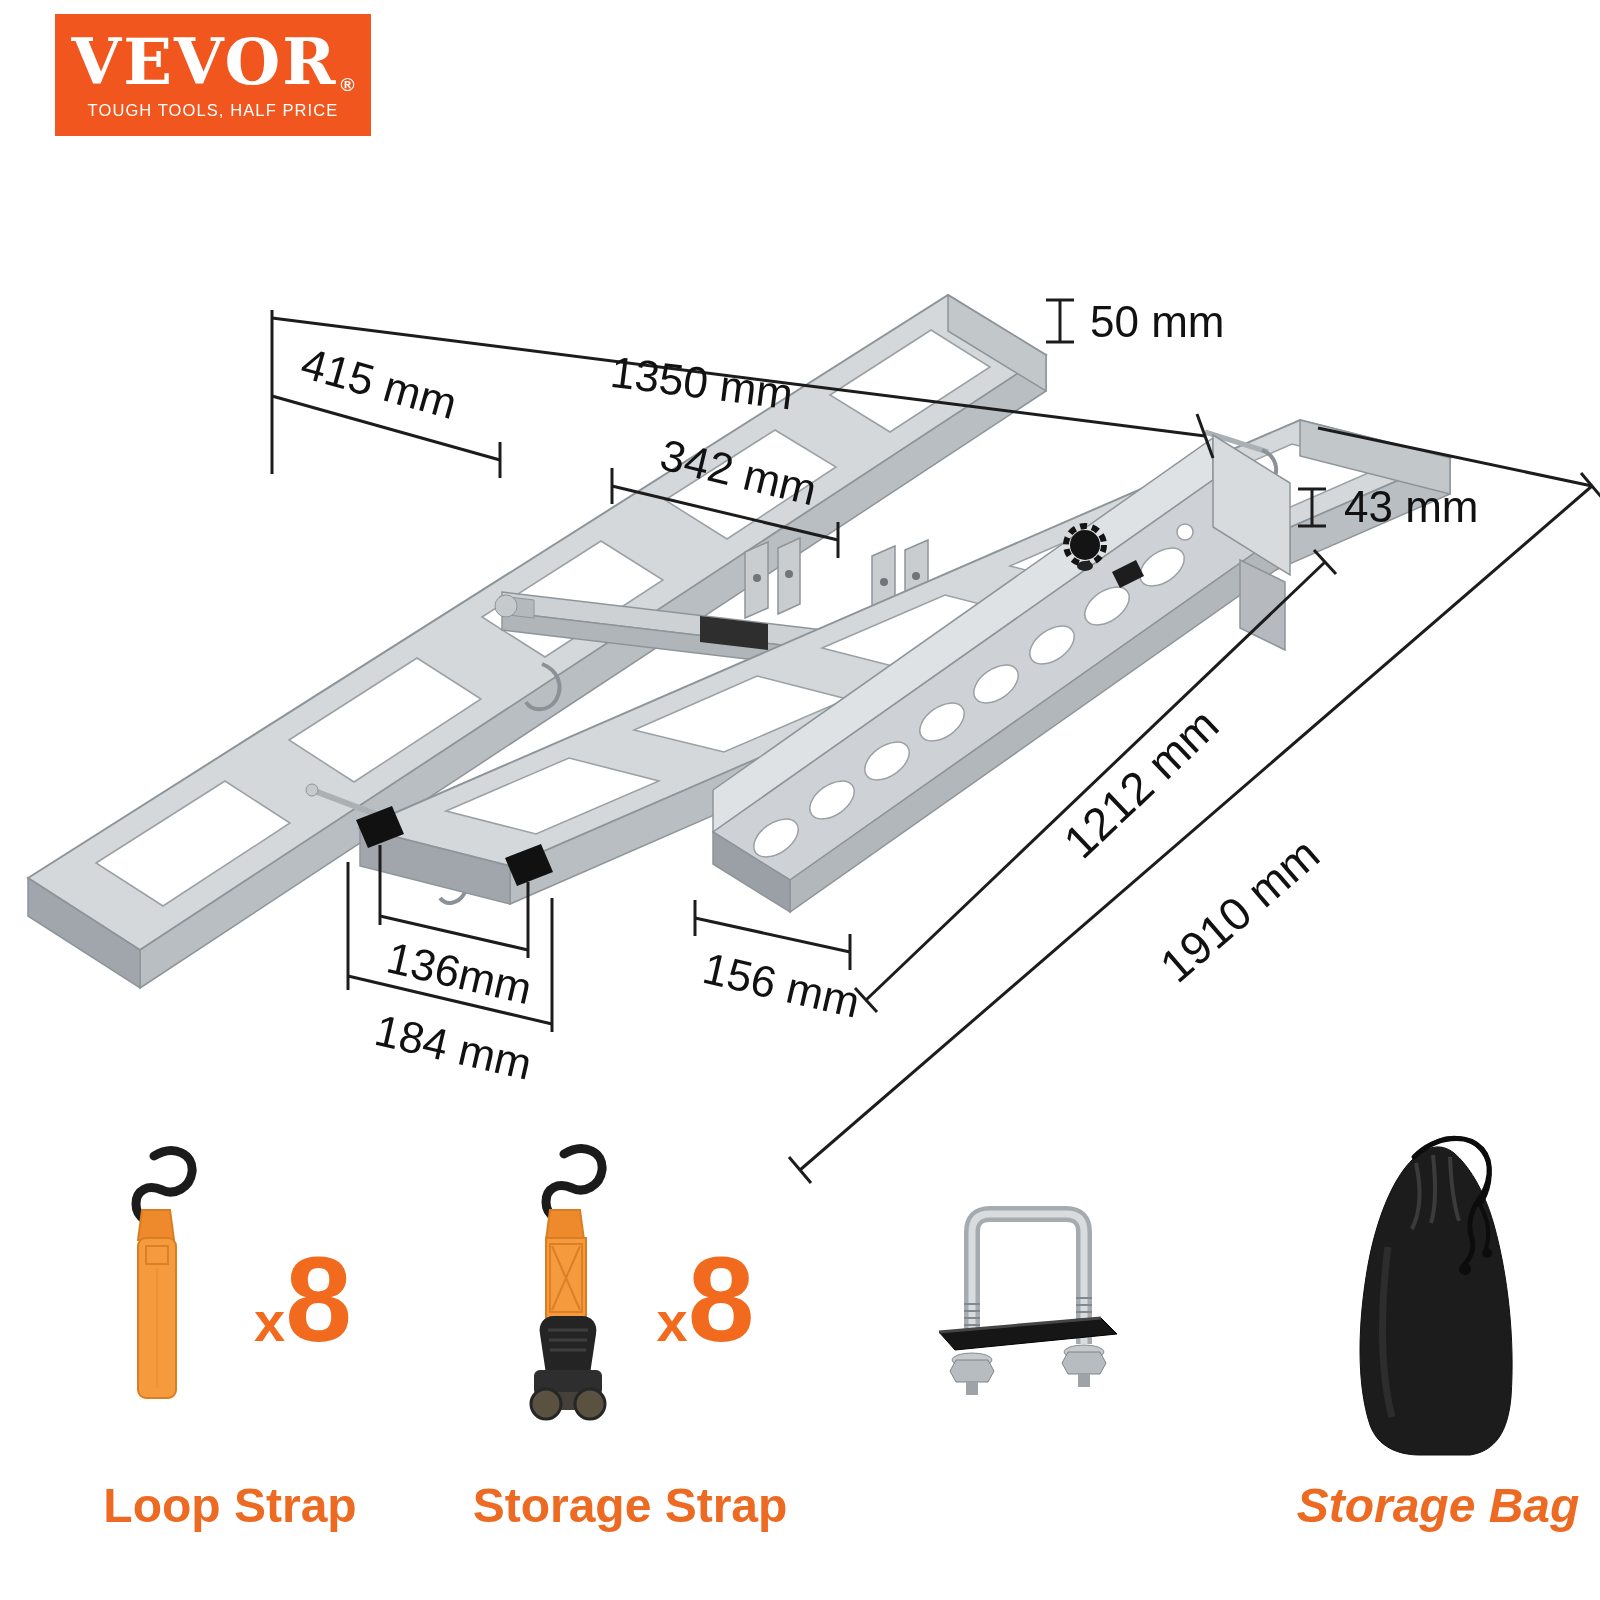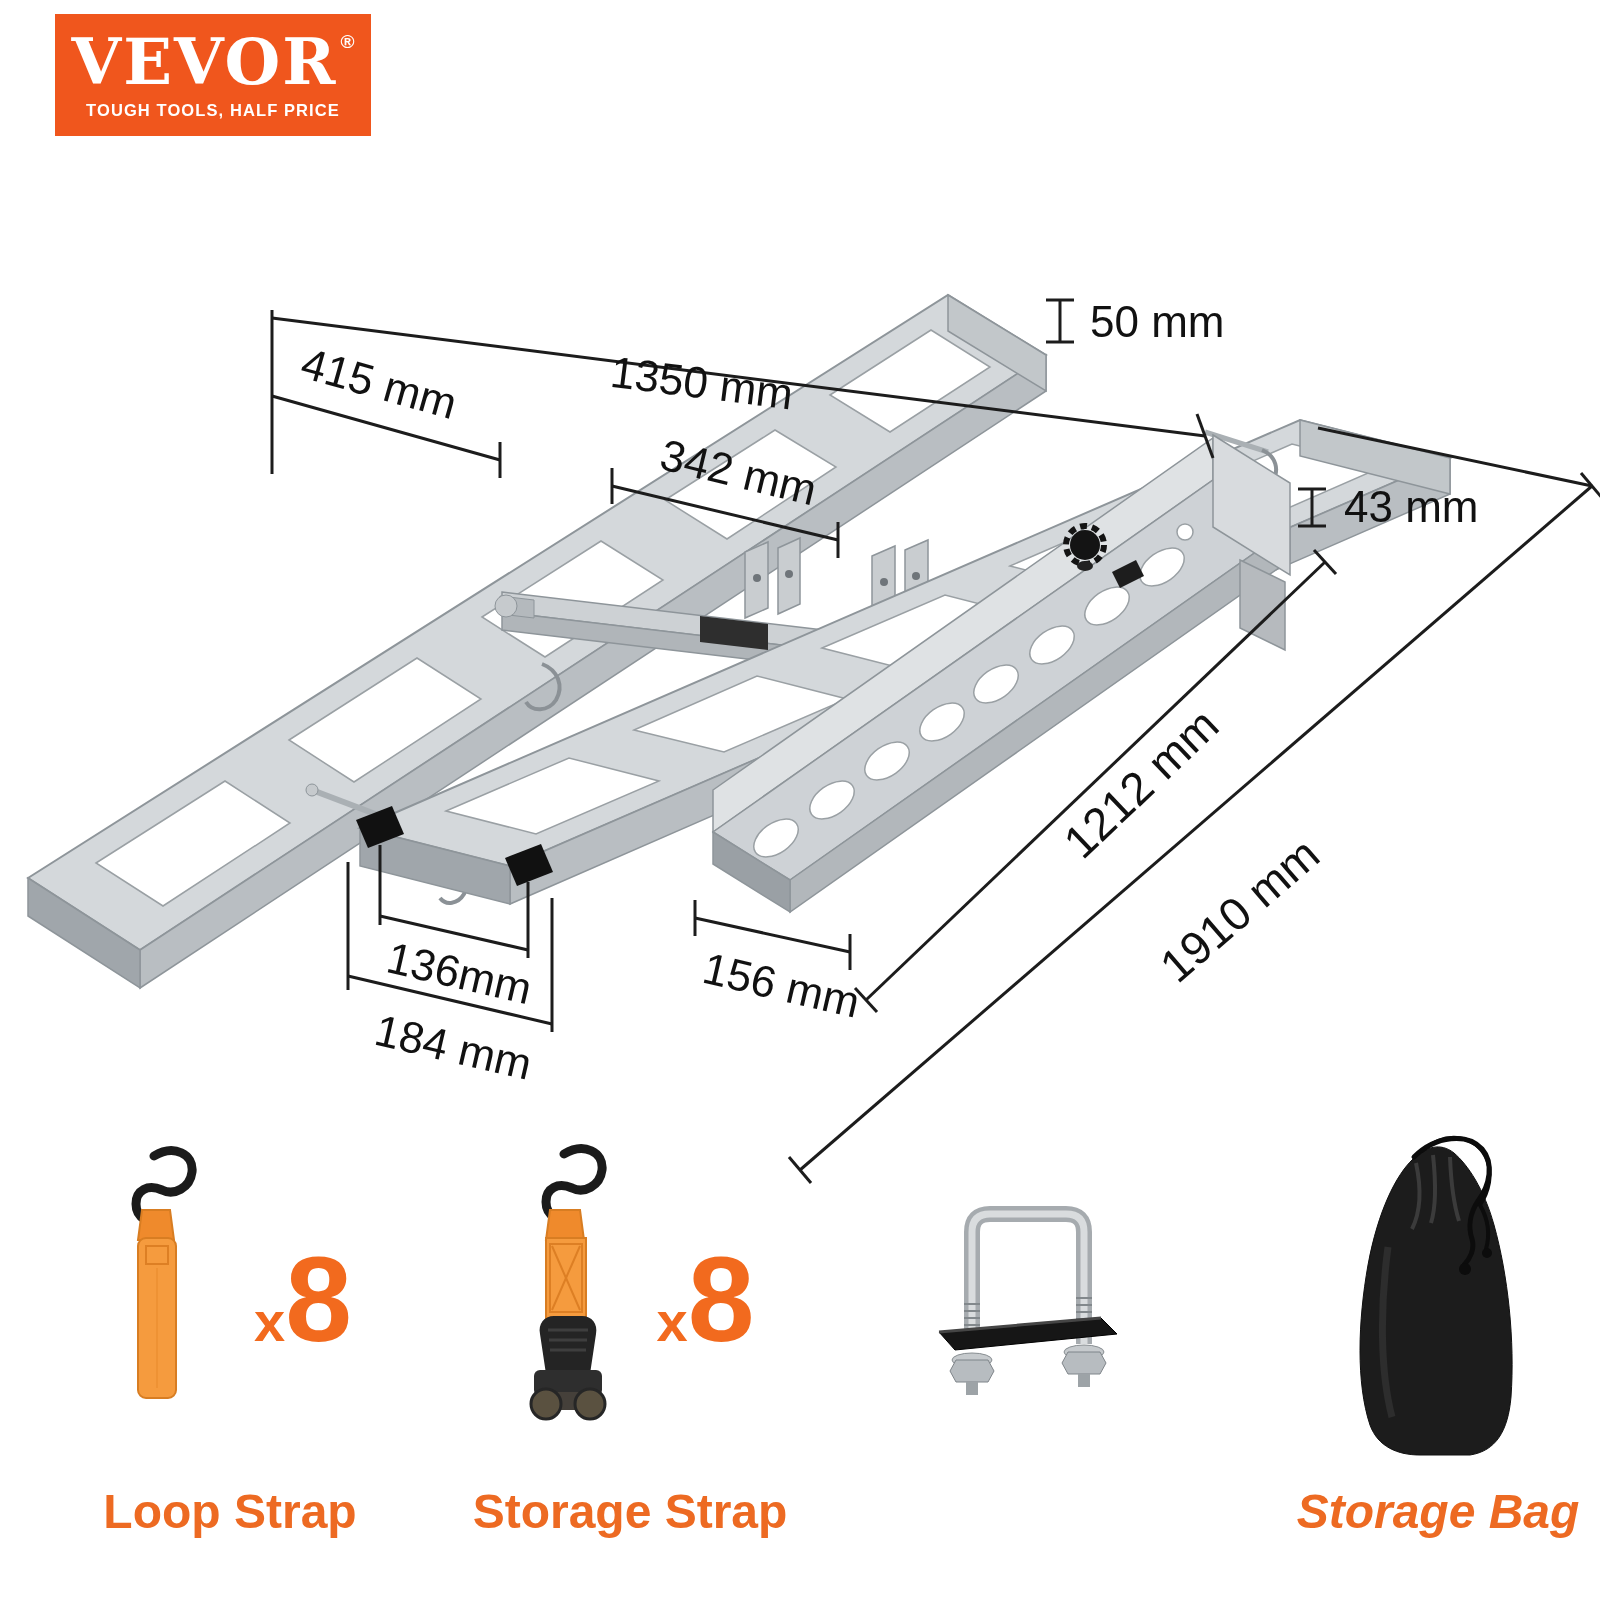--- a/index.html
+++ b/index.html
@@ -1,39 +1,39 @@
 <!DOCTYPE html>
 <html><head>
 <meta charset="utf-8">
 <style>
   html,body{margin:0;padding:0;background:#ffffff;}
   .page{position:relative;width:1600px;height:1600px;background:#fff;overflow:hidden;
         font-family:"Liberation Sans",sans-serif;}
   
   .logo{position:absolute;left:55px;top:14px;width:316px;height:122px;background:#f0561d;
         display:flex;flex-direction:column;align-items:center;justify-content:center;color:#fff;}
-  .logo-row{display:flex;align-items:flex-start;line-height:1;}
+  .logo-row{display:flex;align-items:flex-end;line-height:1;}
   .logo-name{font-family:"DejaVu Serif",serif;font-weight:700;font-size:64px;letter-spacing:2px;}
   .logo-reg{font-size:19px;font-weight:700;margin-top:2px;margin-left:3px;}
-  .logo-tagline{font-size:16.5px;font-weight:700;letter-spacing:1.1px;margin-top:7px;white-space:nowrap;}
+  .logo-tagline{font-size:16.5px;font-weight:400;letter-spacing:1.1px;margin-top:7px;white-space:nowrap;}
   
   .diagram{position:absolute;left:0;top:0;width:1600px;height:1195px;}
   .alum-top{fill:#d4d8db;stroke:#8e959a;stroke-width:2;}
   .alum-side{fill:#b9bec2;stroke:#8e959a;stroke-width:1.5;}
   .alum-end{fill:#a0a6ab;stroke:#8e959a;stroke-width:1.5;}
   .alum-cap{fill:#c2c7ca;stroke:#8e959a;stroke-width:1.5;}
   .hole{fill:#ffffff;stroke:#9aa0a4;stroke-width:1.5;}
   .dim{stroke:#1c1c1c;stroke-width:3;fill:none;}
   .dim-label{font-family:"Liberation Sans",sans-serif;font-size:44px;fill:#111;}
   .dim-label-lg{font-family:"Liberation Sans",sans-serif;font-size:46px;fill:#111;}
   .plate{fill:#c9cdd0;stroke:#8e959a;stroke-width:1.5;}
   
   .acc{position:absolute;top:1128px;display:flex;flex-direction:column;align-items:center;width:340px;}
   .acc-art{height:342px;display:flex;align-items:center;justify-content:center;gap:16px;}
-  .acc-label{margin-top:18px;font-weight:700;font-size:48px;color:#ed6a22;white-space:nowrap;line-height:1;}
+  .acc-label{margin-top:12px;font-weight:700;font-size:48px;color:#ed6a22;white-space:nowrap;line-height:1;}
   .qty{display:flex;align-items:baseline;color:#f26a1e;line-height:1;}
   .qty .x{font-weight:700;font-size:56px;}
   .qty .n{font-weight:700;font-size:120px;}
 </style>
 </head>
 <body>
 
 <div class="page">
 
   <div class="logo">

